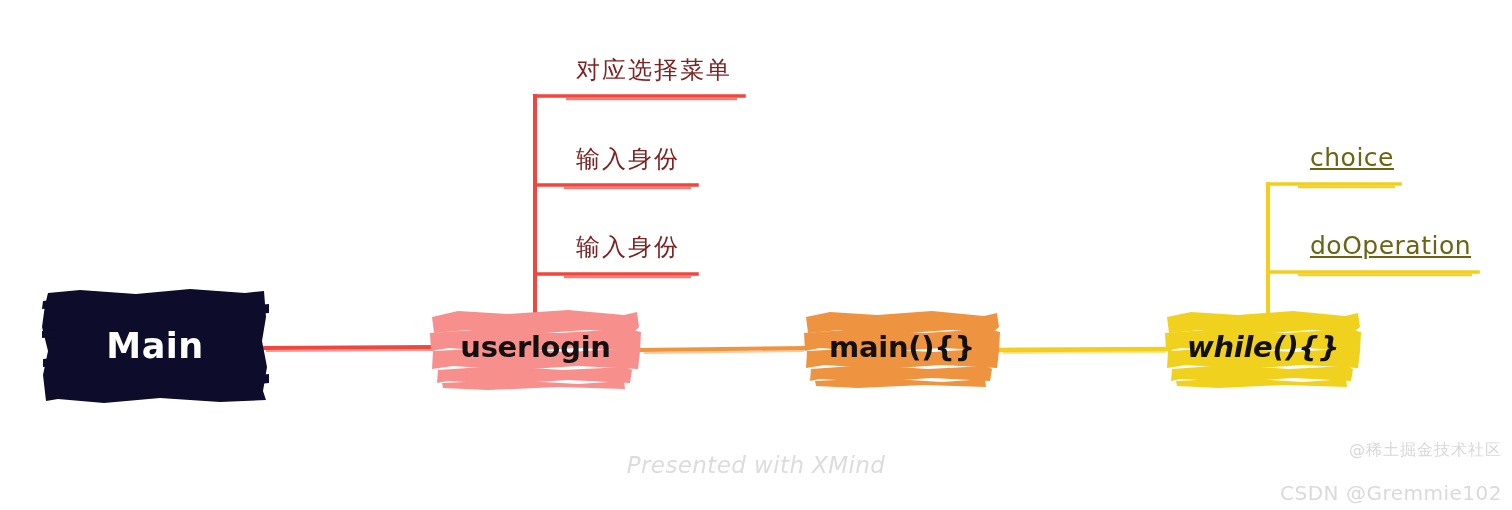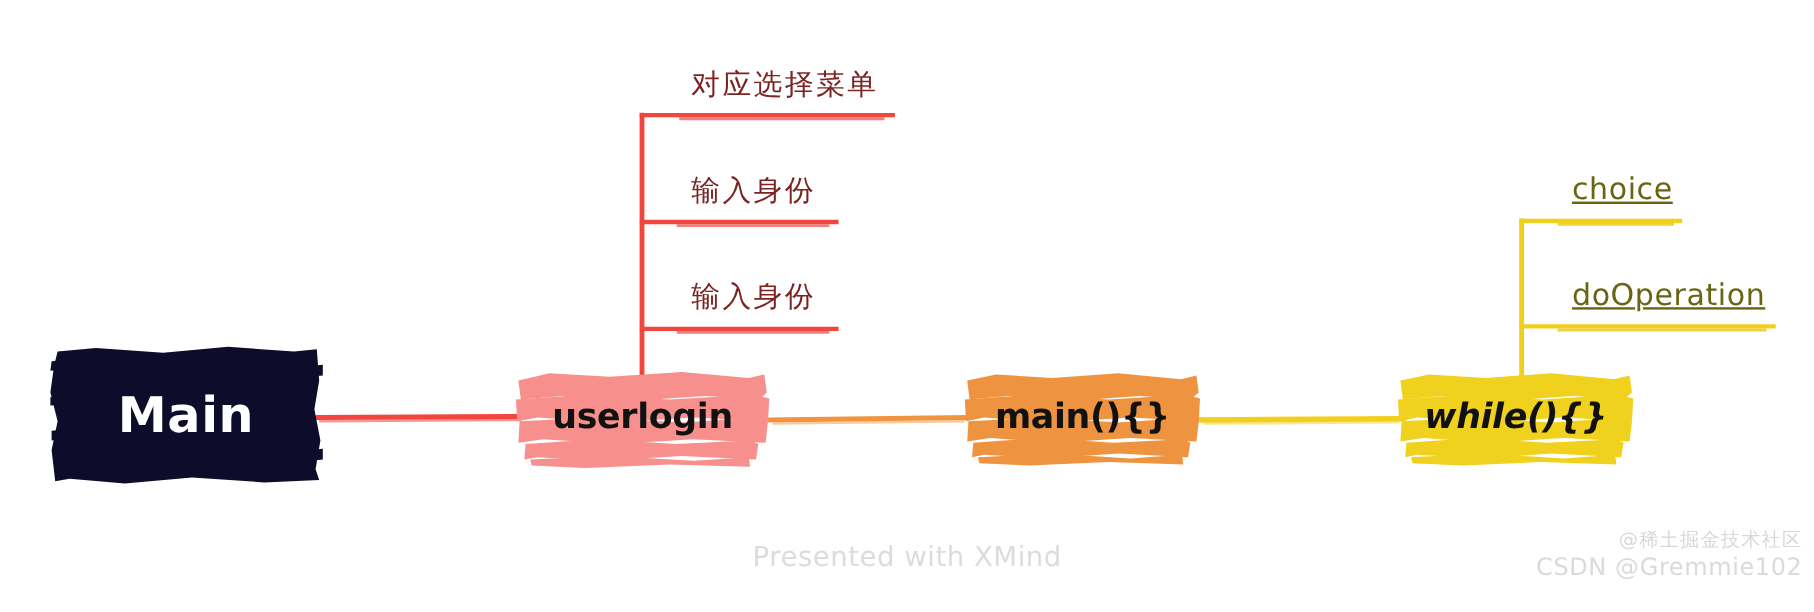--- a/index.html
+++ b/index.html
@@ -36,21 +36,21 @@
   }
   .root-node .root-label {
     position: absolute;
     left: 0; top: 0;
     width: 230px;
     height: 117px;
     display: flex;
     align-items: center;
     justify-content: center;
     color: #ffffff;
-    font-size: 41px;
+    font-size: 35px;
     font-weight: bold;
     letter-spacing: 0.5px;
     font-family: "DejaVu Sans", sans-serif;
   }
 
   
   .topic {
     position: absolute;
     display: flex;
     align-items: center;
@@ -105,36 +105,37 @@
   #xmind-watermark {
     position: absolute;
     left: 0;
     top: 452px;
     width: 1512px;
     text-align: center;
     color: #dcdcdc;
     font-size: 23px;
     font-family: "DejaVu Sans", sans-serif;
     letter-spacing: 0.4px;
+    font-style: italic;
   }
   .corner-watermark {
     position: absolute;
     right: 10px;
     white-space: nowrap;
     font-family: "DejaVu Sans", sans-serif;
   }
   #wm-juejin {
     top: 440px;
     color: #d8d8d8;
     font-size: 16px;
     letter-spacing: 1px;
     text-align: center;
   }
   #wm-csdn {
-    top: 460px;
+    top: 481px;
     color: #dadada;
     font-size: 20px;
     letter-spacing: 0.5px;
   }
 </style>
 </head>
 <body>
 
 <div id="canvas">
 

